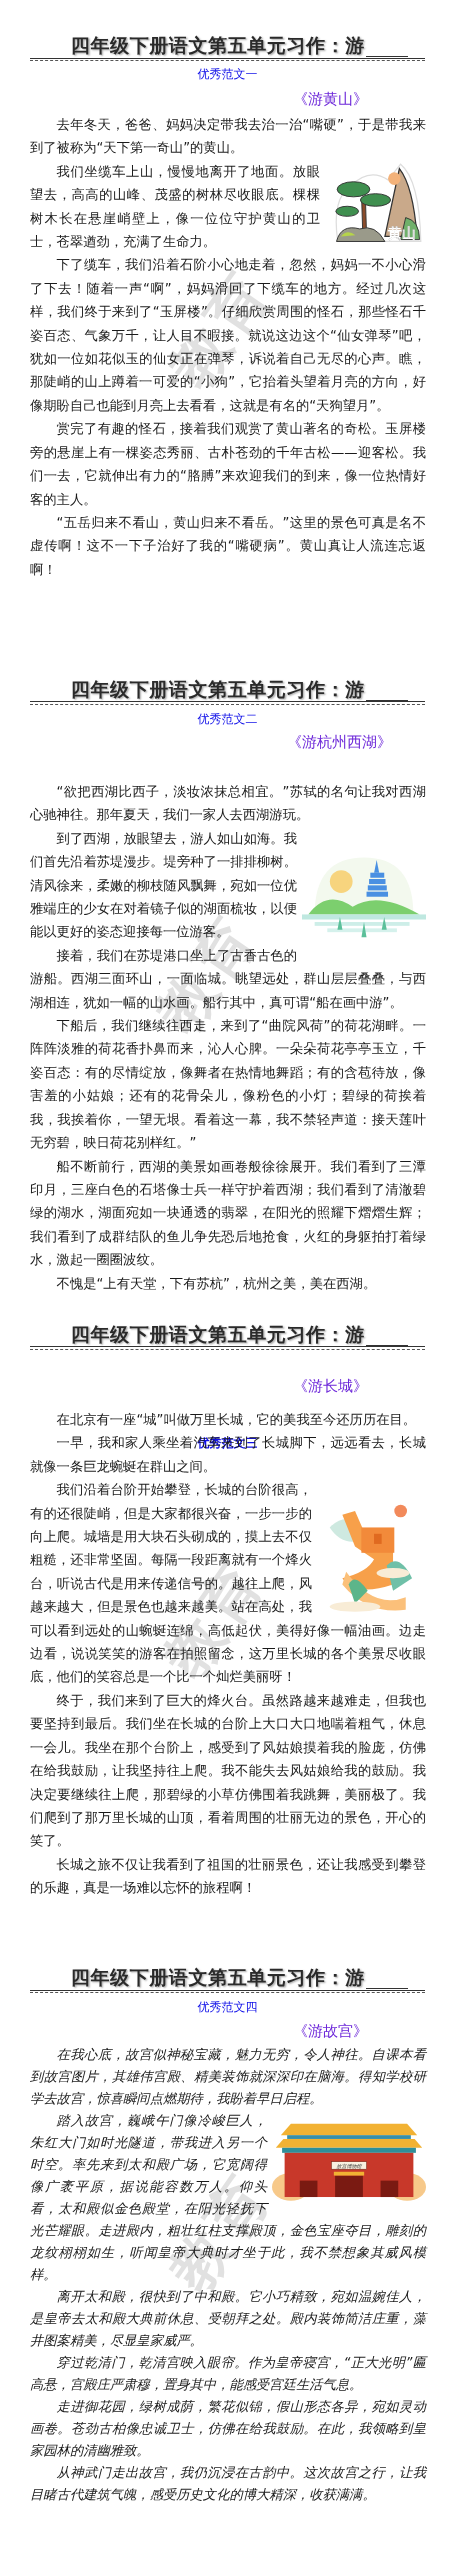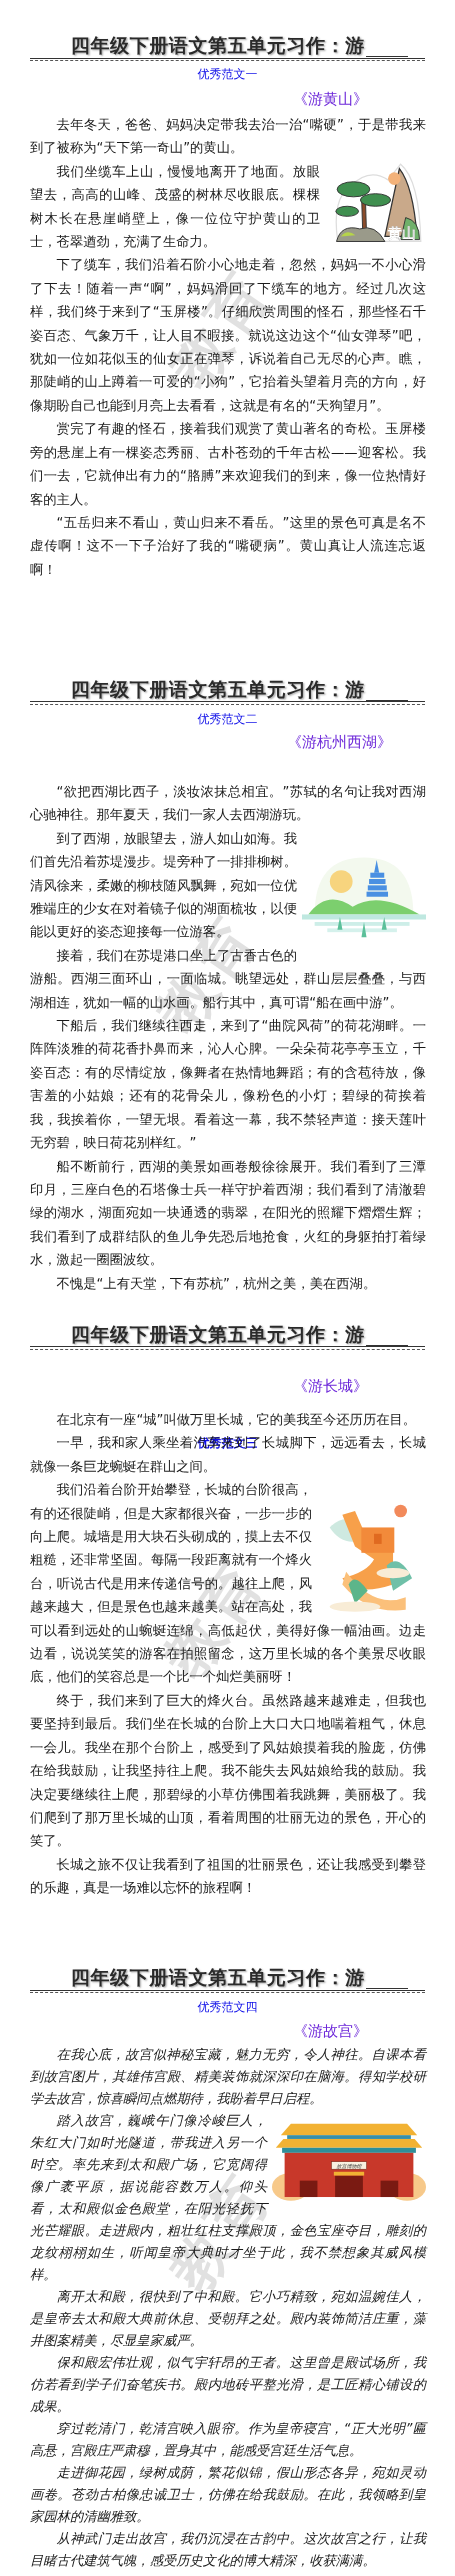--- a/index.html
+++ b/index.html
@@ -142,18 +142,17 @@
       <rect x="94" y="80" width="56" height="12" fill="#f8f0e0" stroke="#7a2a1a" stroke-width="1"></rect>
       <text x="122" y="90" font-size="8" text-anchor="middle" fill="#333" font-family="DejaVu Sans, sans-serif">故宫博物馆</text>
       <rect x="100" y="102" width="44" height="34" fill="#7a1a12"></rect>
       <rect x="44" y="110" width="28" height="26" fill="#7a1a12"></rect>
       <rect x="172" y="110" width="28" height="26" fill="#7a1a12"></rect>
       <rect x="98" y="96" width="48" height="6" fill="#f2b233"></rect>
     </svg>
   </div>
   <p>踏入故宫，巍峨午门像冷峻巨人，朱红大门如时光隧道，带我进入另一个时空。率先来到太和殿广场，它宽阔得像广袤平原，据说能容数万人。仰头看，太和殿似金色殿堂，在阳光轻抚下光芒耀眼。走进殿内，粗壮红柱支撑殿顶，金色宝座夺目，雕刻的龙纹栩栩如生，听闻皇帝大典时才坐于此，我不禁想象其威风模样。</p>
   <p>离开太和殿，很快到了中和殿。它小巧精致，宛如温婉佳人，是皇帝去太和殿大典前休息、受朝拜之处。殿内装饰简洁庄重，藻井图案精美，尽显皇家威严。</p>
-  <p>保和殿宏伟壮观，似气宇轩昂的王者。这里曾是殿试场所，我仿若看到学子们奋笔疾书。殿内地砖平整光滑，是工匠精心铺设的成果。</p>
   <p>穿过乾清门，乾清宫映入眼帘。作为皇帝寝宫，“正大光明”匾高悬，宫殿庄严肃穆，置身其中，能感受宫廷生活气息。</p>
   <p>走进御花园，绿树成荫，繁花似锦，假山形态各异，宛如灵动画卷。苍劲古柏像忠诚卫士，仿佛在给我鼓励。在此，我领略到皇家园林的清幽雅致。</p>
   <p>从神武门走出故宫，我仍沉浸在古韵中。这次故宫之行，让我目睹古代建筑气魄，感受历史文化的博大精深，收获满满。</p>
 </div>
 
 
 </body></html>

